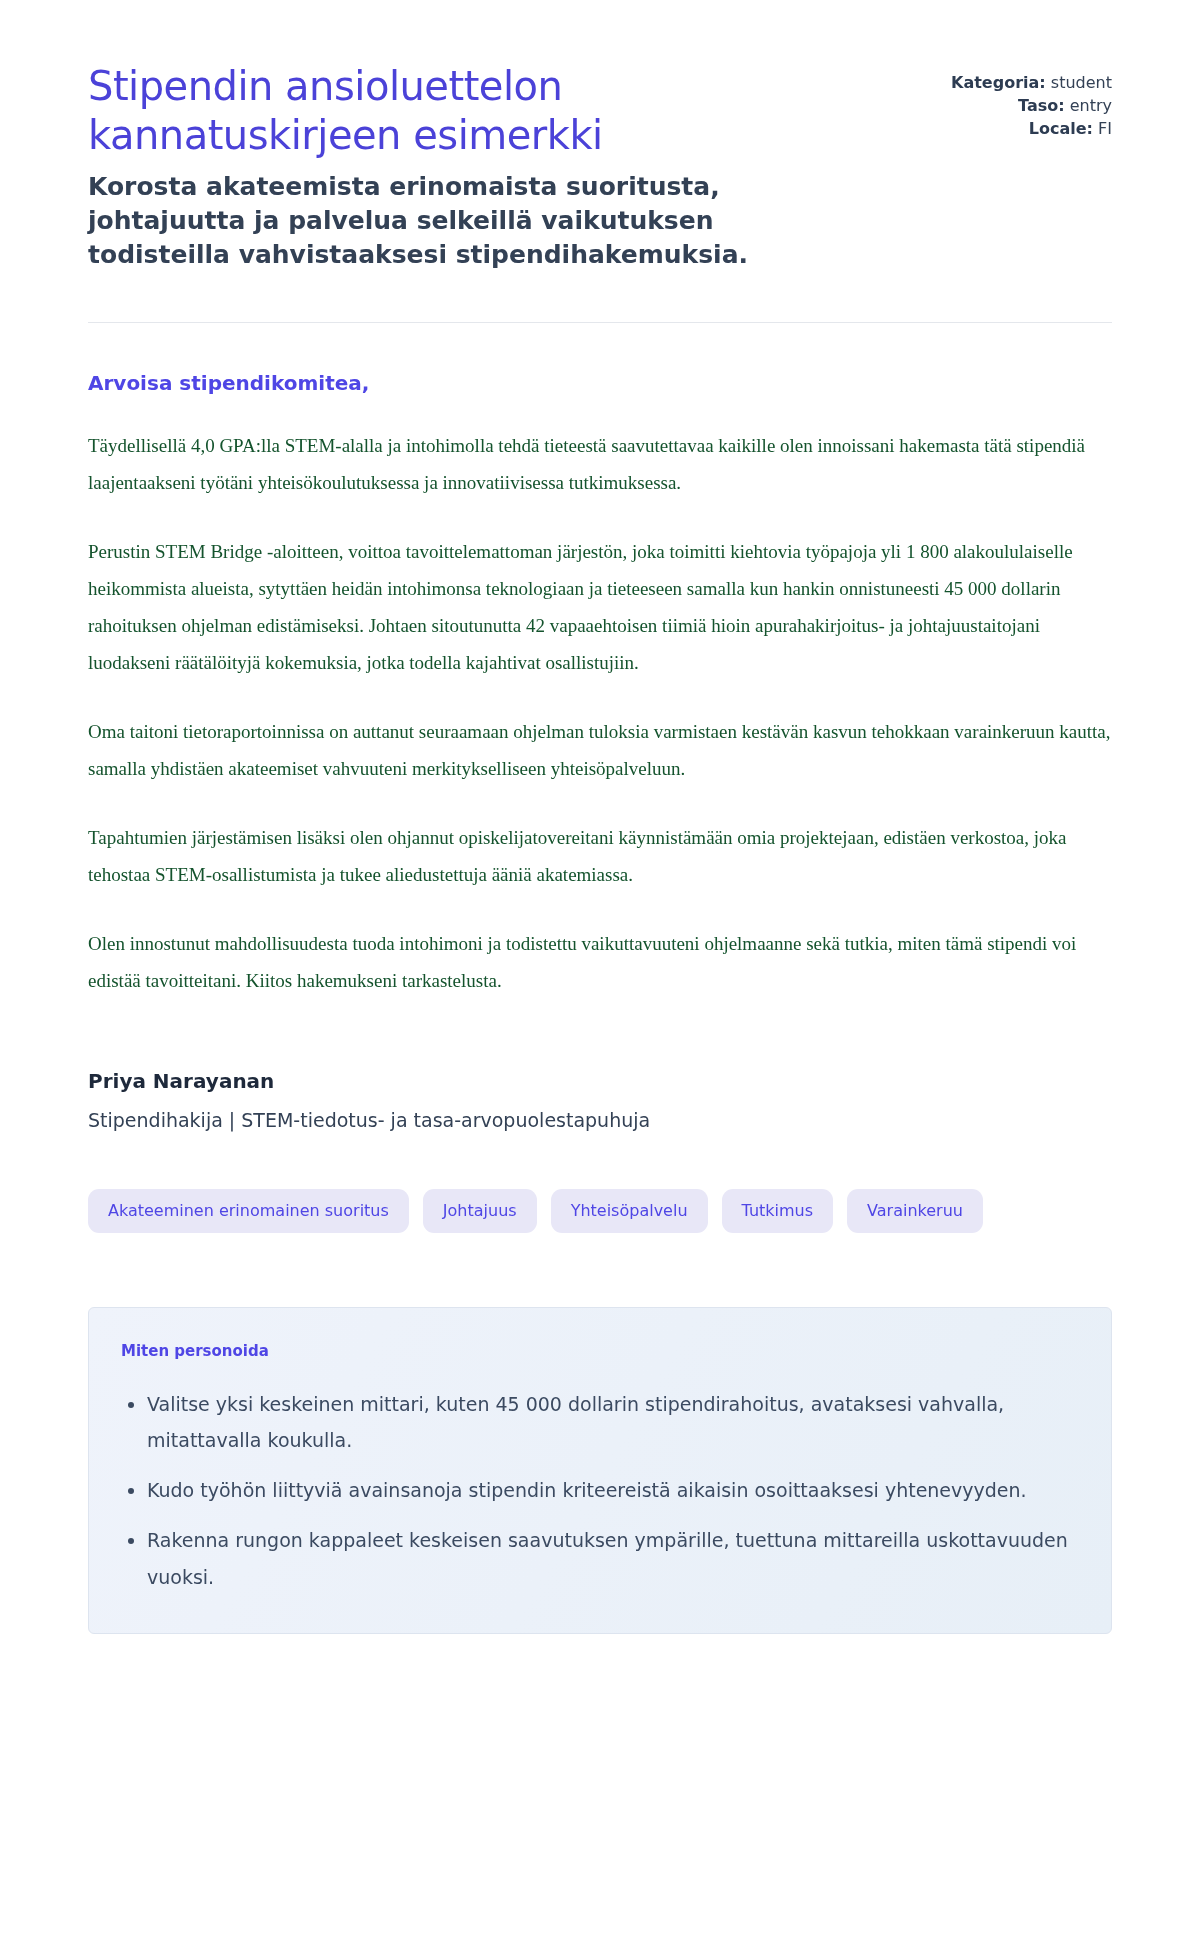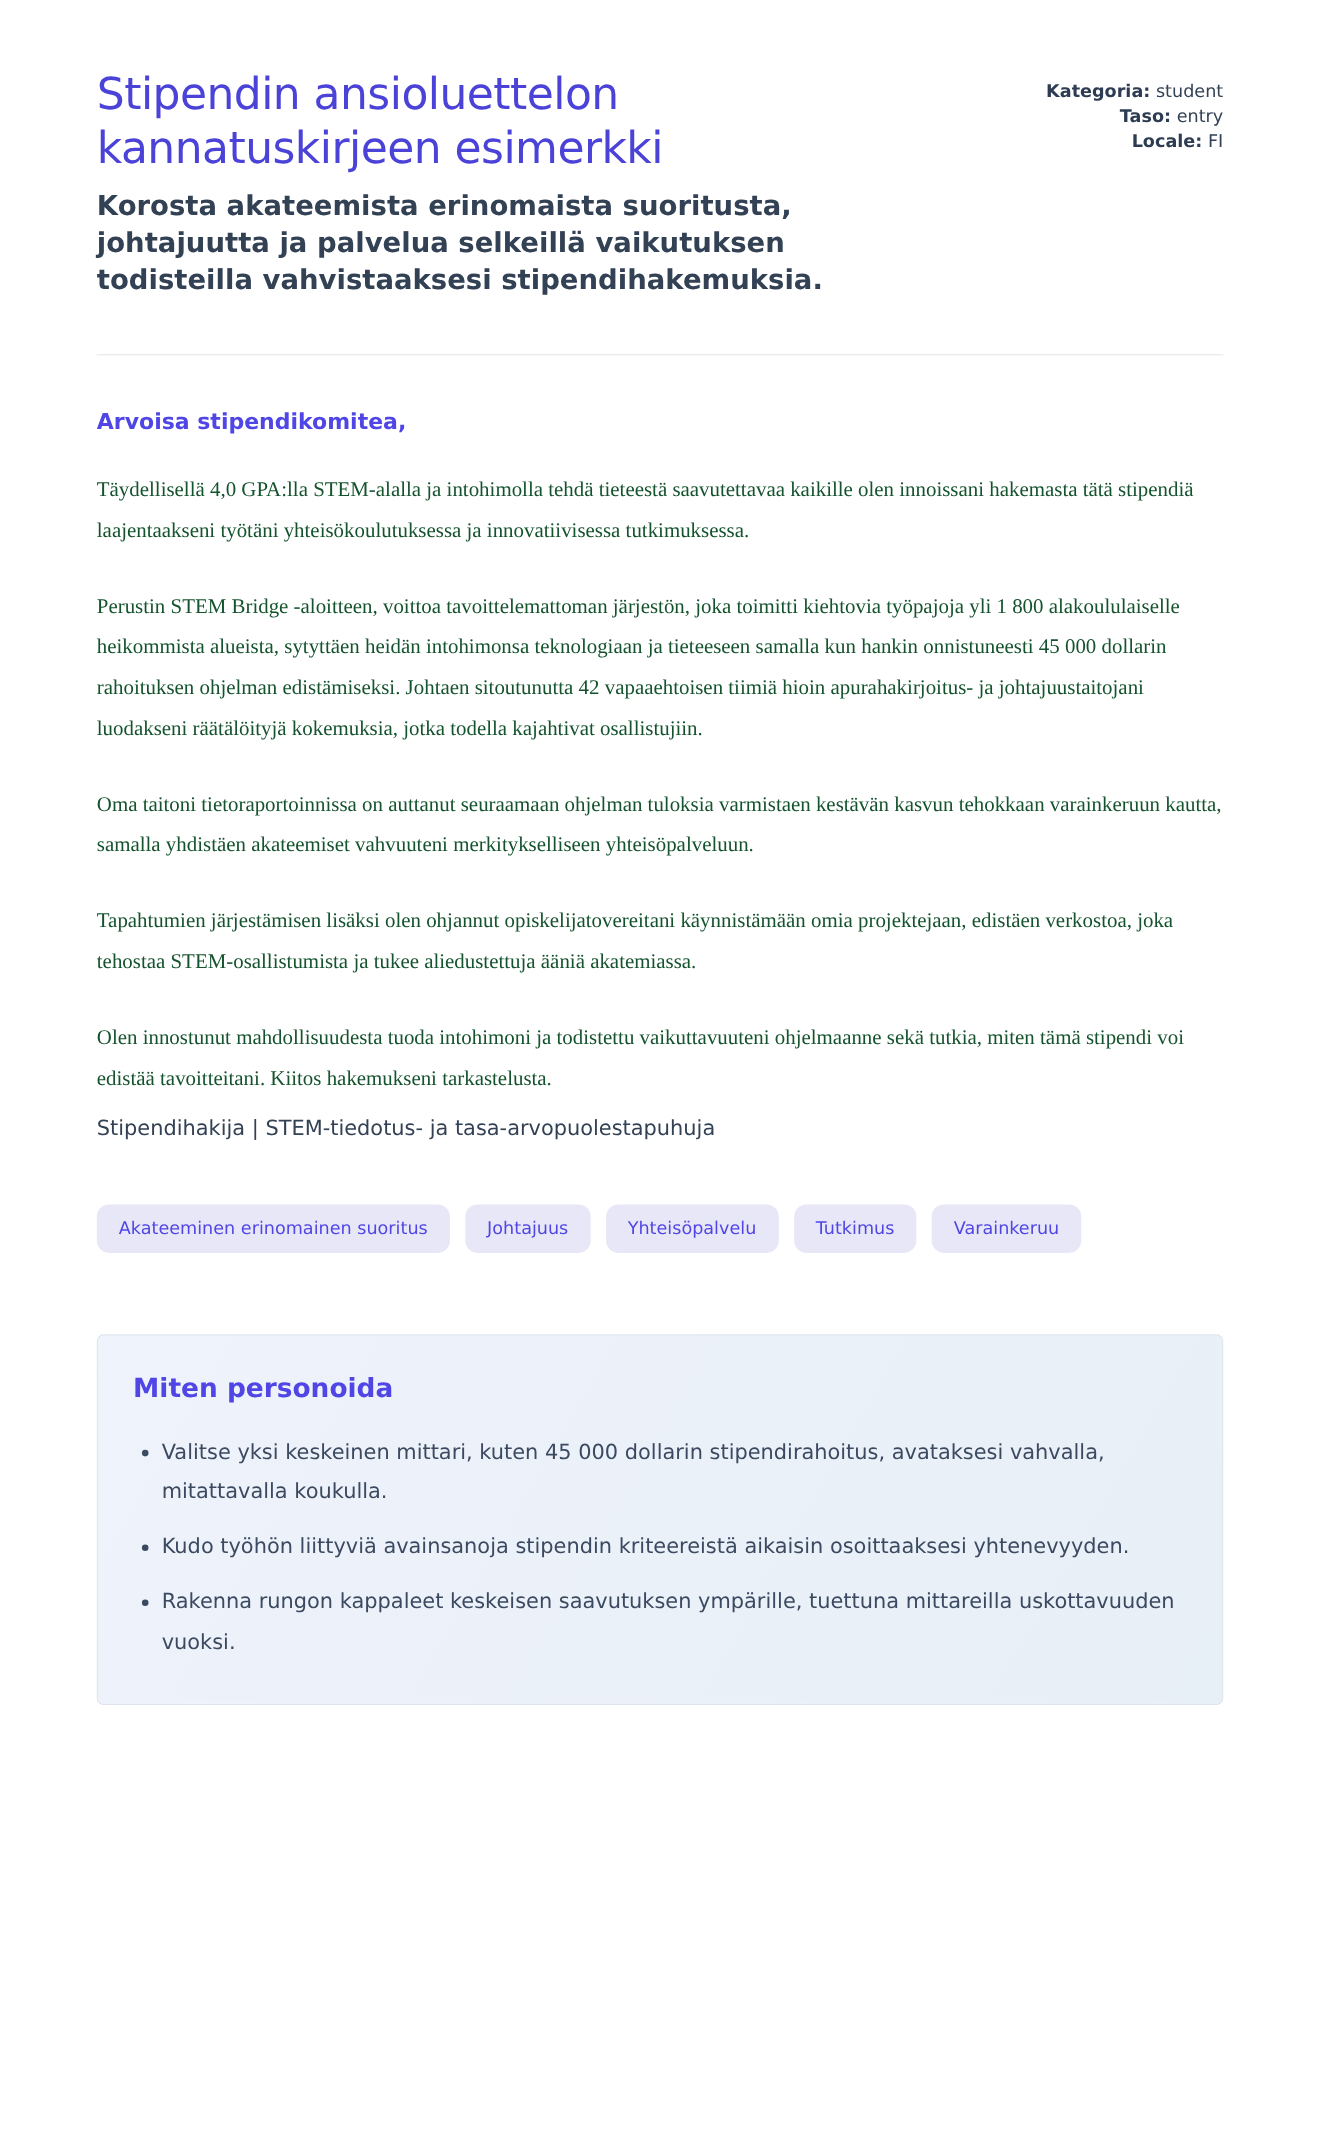--- a/index.html
+++ b/index.html
@@ -99,21 +99,21 @@
   
   .tips {
     margin-top: 74px;
     padding: 34px 32px 38px;
     background: linear-gradient(120deg, #eff3fb 0%, #e7eff7 100%);
     border: 1px solid #dde4ef;
     border-radius: 6px;
   }
   .tips-heading {
     margin: 0;
-    font-size: 24px;
+    font-size: 15px;
     font-weight: bold;
     color: #4f46e5;
   }
   .tips ul {
     margin: 26px 0 0;
     padding-left: 26px;
   }
   .tips li {
     font-size: 19px;
     line-height: 1.9;
@@ -150,20 +150,21 @@
 
   <hr class="divider">
 
   <section class="letter">
     <p class="greeting">Arvoisa stipendikomitea,</p>
     <p class="body-par">Täydellisellä 4,0 GPA:lla STEM-alalla ja intohimolla tehdä tieteestä saavutettavaa kaikille olen innoissani hakemasta tätä stipendiä laajentaakseni työtäni yhteisökoulutuksessa ja innovatiivisessa tutkimuksessa.</p>
     <p class="body-par">Perustin STEM Bridge -aloitteen, voittoa tavoittelemattoman järjestön, joka toimitti kiehtovia työpajoja yli 1 800 alakoululaiselle heikommista alueista, sytyttäen heidän intohimonsa teknologiaan ja tieteeseen samalla kun hankin onnistuneesti 45 000 dollarin rahoituksen ohjelman edistämiseksi. Johtaen sitoutunutta 42 vapaaehtoisen tiimiä hioin apurahakirjoitus- ja johtajuustaitojani luodakseni räätälöityjä kokemuksia, jotka todella kajahtivat osallistujiin.</p>
     <p class="body-par">Oma taitoni tietoraportoinnissa on auttanut seuraamaan ohjelman tuloksia varmistaen kestävän kasvun tehokkaan varainkeruun kautta, samalla yhdistäen akateemiset vahvuuteni merkitykselliseen yhteisöpalveluun.</p>
     <p class="body-par">Tapahtumien järjestämisen lisäksi olen ohjannut opiskelijatovereitani käynnistämään omia projektejaan, edistäen verkostoa, joka tehostaa STEM-osallistumista ja tukee aliedustettuja ääniä akatemiassa.</p>
     <p class="body-par">Olen innostunut mahdollisuudesta tuoda intohimoni ja todistettu vaikuttavuuteni ohjelmaanne sekä tutkia, miten tämä stipendi voi edistää tavoitteitani. Kiitos hakemukseni tarkastelusta.</p>
+    <p class="sig-name">Priya Narayanan</p>
     <p class="sig-role">Stipendihakija | STEM-tiedotus- ja tasa-arvopuolestapuhuja</p>
   </section>
 
   <div class="tags">
     <span class="tag">Akateeminen erinomainen suoritus</span>
     <span class="tag">Johtajuus</span>
     <span class="tag">Yhteisöpalvelu</span>
     <span class="tag">Tutkimus</span>
     <span class="tag">Varainkeruu</span>
   </div>

